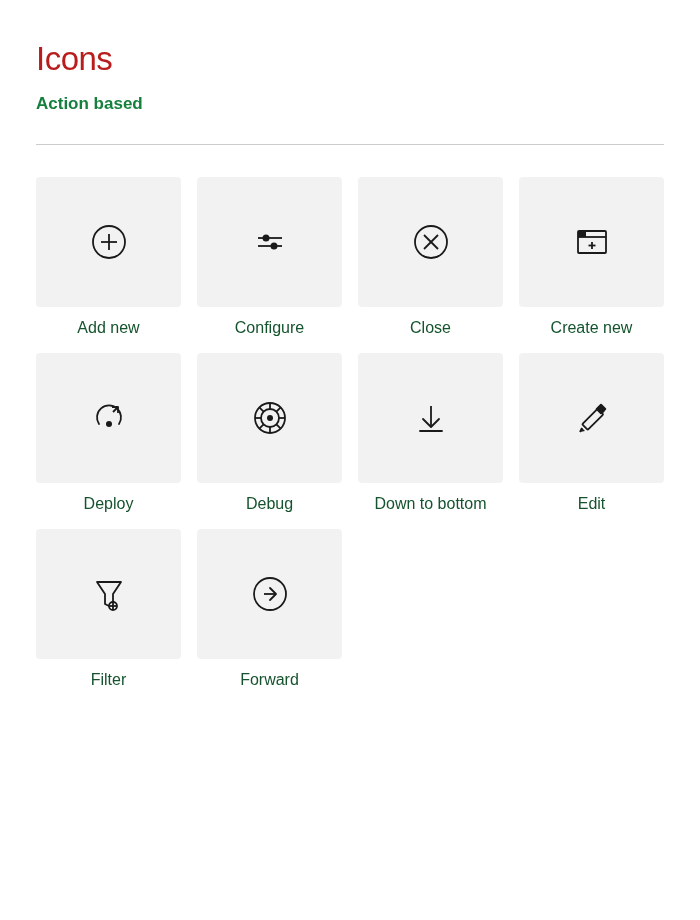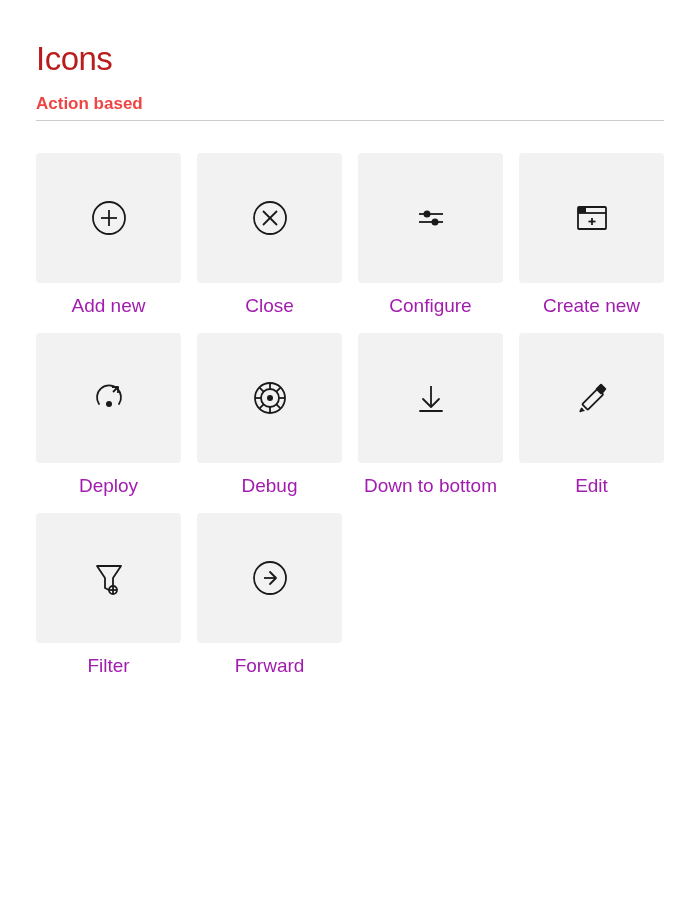--- a/index.html
+++ b/index.html
@@ -21,22 +21,22 @@
       font-size: 33px;
       font-weight: 300;
       color: #b91c1c;
       margin-bottom: 16px;
       letter-spacing: -0.5px;
     }
 
     .section-title {
       font-size: 17px;
       font-weight: 700;
-      color: #ef4444;
-      margin-bottom: 6px;
+      color: #15803d;
+      margin-bottom: 30px;
     }
 
     .divider {
       border: none;
       border-top: 1px solid #cccccc;
       margin-bottom: 32px;
     }
 
     .icons-grid {
       display: grid;
@@ -55,22 +55,22 @@
       width: 145px;
       height: 130px;
       background: #f2f2f2;
       border-radius: 4px;
       display: flex;
       align-items: center;
       justify-content: center;
     }
 
     .icon-label {
-      font-size: 19px;
-      color: #a21caf;
+      font-size: 16px;
+      color: #14532d;
       text-align: center;
     }
 
     svg {
       width: 48px;
       height: 48px;
     }
   </style>
 </head>
 <body>
@@ -83,43 +83,43 @@
 
   <div class="icon-item">
     <div class="icon-box">
       <svg viewBox="0 0 48 48" fill="none" stroke="#1a1a1a" stroke-width="1.8">
         <circle cx="24" cy="24" r="16"></circle>
         <line x1="24" y1="16" x2="24" y2="32"></line>
         <line x1="16" y1="24" x2="32" y2="24"></line>
       </svg>
     </div>
     <span class="icon-label">Add new</span>
-  </div>
-
-  <div class="icon-item">
-    <div class="icon-box">
-      <svg viewBox="0 0 48 48" fill="none" stroke="#1a1a1a" stroke-width="1.8">
-        <circle cx="24" cy="24" r="16"></circle>
-        <line x1="17" y1="17" x2="31" y2="31"></line>
-        <line x1="31" y1="17" x2="17" y2="31"></line>
-      </svg>
-    </div>
-    <span class="icon-label">Close</span>
   </div>
 
   <div class="icon-item">
     <div class="icon-box">
       <svg viewBox="0 0 48 48" fill="none" stroke="#1a1a1a" stroke-width="1.8">
         <line x1="12" y1="20" x2="36" y2="20"></line>
         <line x1="12" y1="28" x2="36" y2="28"></line>
         <circle cx="20" cy="20" r="3.5" fill="#1a1a1a" stroke="none"></circle>
         <circle cx="28" cy="28" r="3.5" fill="#1a1a1a" stroke="none"></circle>
       </svg>
     </div>
     <span class="icon-label">Configure</span>
+  </div>
+
+  <div class="icon-item">
+    <div class="icon-box">
+      <svg viewBox="0 0 48 48" fill="none" stroke="#1a1a1a" stroke-width="1.8">
+        <circle cx="24" cy="24" r="16"></circle>
+        <line x1="17" y1="17" x2="31" y2="31"></line>
+        <line x1="31" y1="17" x2="17" y2="31"></line>
+      </svg>
+    </div>
+    <span class="icon-label">Close</span>
   </div>
 
 
   <div class="icon-item">
     <div class="icon-box">
       <svg viewBox="0 0 48 48" fill="none" stroke="#1a1a1a" stroke-width="1.8">
         <rect x="10" y="13" width="28" height="22" rx="1"></rect>
         <line x1="10" y1="19" x2="38" y2="19"></line>
         <line x1="24" y1="24" x2="24" y2="31"></line>
         <line x1="20.5" y1="27.5" x2="27.5" y2="27.5"></line>

